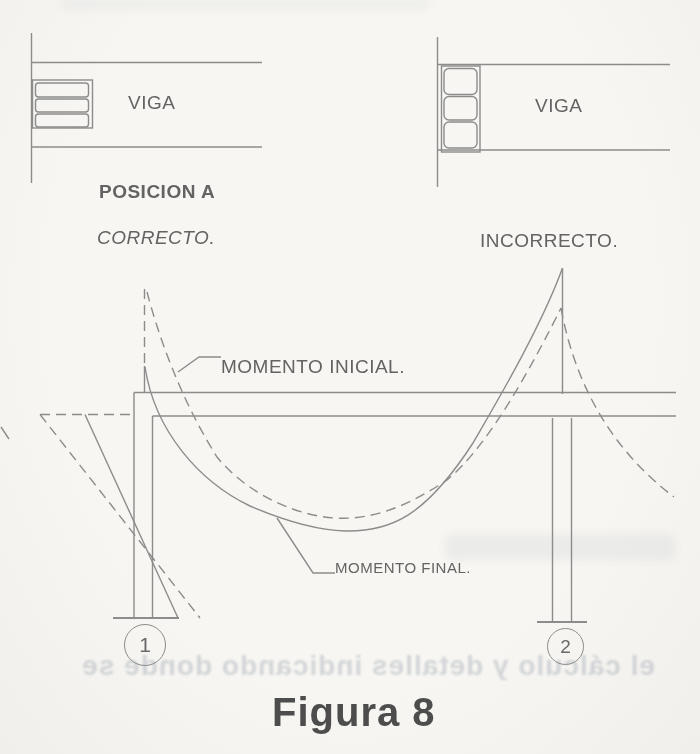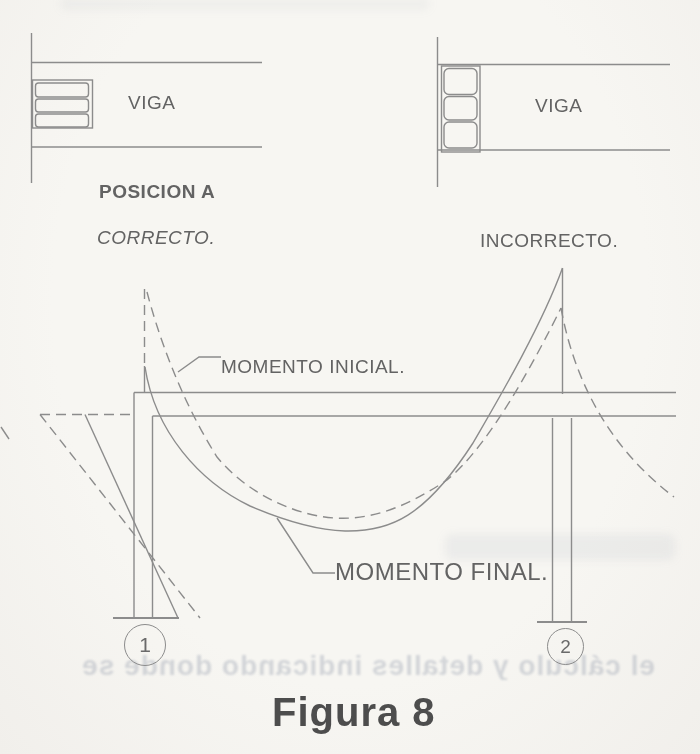--- a/index.html
+++ b/index.html
@@ -1,21 +1,21 @@
 <!DOCTYPE html>
 <html><head>
 <meta charset="utf-8">
 <style>
   html,body{margin:0;padding:0;}
   body{width:700px;height:754px;background:#e9e8e4;font-family:"Liberation Sans",sans-serif;}
   .page{position:relative;width:700px;height:754px;background:#f5f4f0;overflow:hidden;
         background-image:radial-gradient(ellipse at 50% 40%, #f7f6f2 60%, #f1efeb 100%);}
   .lbl{position:absolute;color:#636363;letter-spacing:.5px;white-space:nowrap;line-height:1;}
   .fs19{font-size:19px;}
-  .fs20{font-size:24px;}
+  .fs20{font-size:15px;}
   .fig-caption{position:absolute;font-size:40px;font-weight:bold;color:#4d4d4d;letter-spacing:1px;white-space:nowrap;line-height:1;}
   .support{position:absolute;border:1.5px solid #8c8c8c;border-radius:50%;display:flex;align-items:center;justify-content:center;color:#6a6a6a;background:transparent;}
   .support.s1{left:124px;top:624px;width:40px;height:40px;font-size:21px;}
   .support.s2{left:547px;top:628px;width:35px;height:35px;font-size:19px;}
   svg.linework{position:absolute;left:0;top:0;}
   svg .ln{fill:none;stroke:#8c8c8c;stroke-width:1.4;}
   svg .thick{stroke-width:2.2;}
   svg .dash{stroke-dasharray:10 6;}
   .ghost-text{position:absolute;left:-10px;top:652px;width:665px;font-size:28px;font-weight:bold;
               color:rgba(128,140,158,.30);transform:scaleX(-1);filter:blur(1.3px);

